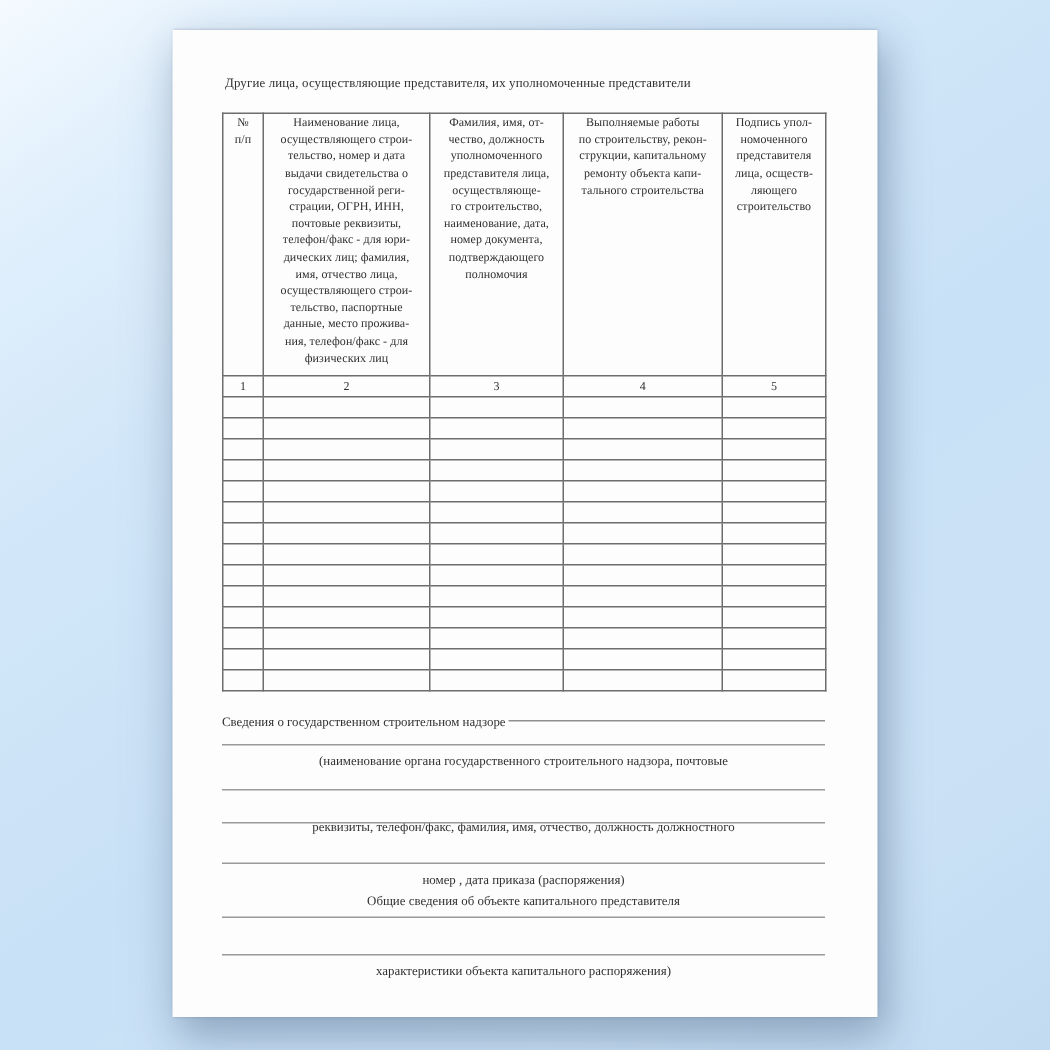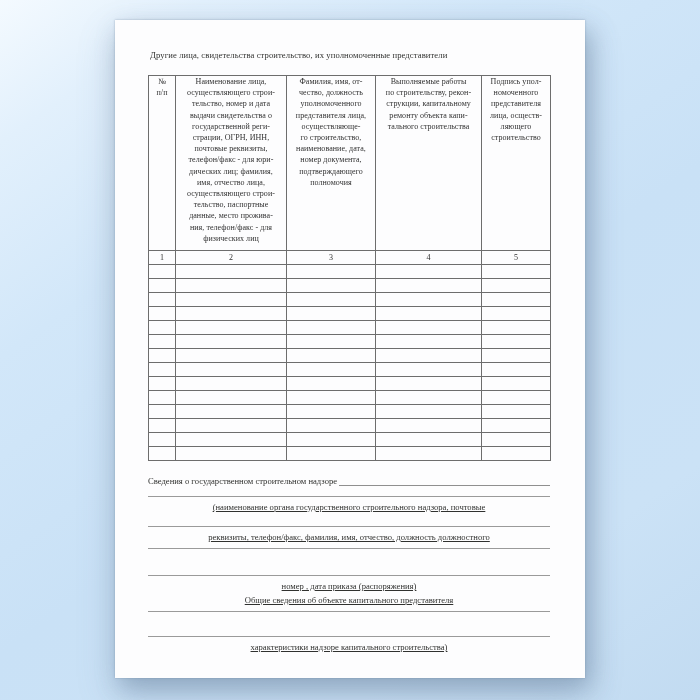--- a/index.html
+++ b/index.html
@@ -33,40 +33,40 @@
     font-size:8px;line-height:11.2px;white-space:pre-line;
     padding:3px 3px 0 5px;height:174px;letter-spacing:.05px;
   }
   th.hdr.center{text-align:center;padding-left:1px;padding-right:1px;}
   tr.numbers-row td{
     height:13px;text-align:center;font-size:8px;line-height:13px;color:#303030;
   }
   tbody.rows td{height:13px;}
   .footer-item{position:absolute;color:#30312f;}
   .label-line{
-    left:33px;top:455px;width:402px;display:flex;align-items:flex-end;
+    left:33px;top:455px;width:402px;display:flex;align-items:center;
     font-size:8.6px;line-height:12px;
   }
   .label-line .fill{flex:1;border-bottom:1px solid #8f8f8f;margin-bottom:1px;margin-left:2px;}
   .rule{left:33px;width:402px;height:0;border-top:1px solid #9a9a9a;}
-  .caption{left:33px;width:402px;text-align:center;font-size:8.6px;line-height:12px;text-decoration:underline;}
+  .caption{left:33px;width:402px;text-align:center;font-size:8.6px;line-height:12px;}
   .r1{top:476px}.c1{top:481px}
-  .r2{top:506px}.c2{top:511px}
+  .r2{top:506px}.c2{top:525px}
   .r3{top:528px}.c3{top:533px}
   .r4{top:555px}.c4{top:560px}.c5{top:574px}
   .r5{top:591px}.c6{top:596px}
   .r6{top:616px}.c7{top:621px}
 </style>
 </head>
 <body>
 
 <div class="stage">
   <div class="paper">
 
-    <div class="doc-title">Другие лица, свидетельства строительство, их уполномоченные представители</div>
+    <div class="doc-title">Другие лица, осуществляющие представителя, их уполномоченные представители</div>
 
     <table class="doc-table">
       <colgroup>
         <col style="width:27px">
           <col style="width:111px">
           <col style="width:89px">
           <col style="width:106px">
           <col style="width:69px">
       </colgroup>
       <thead>
@@ -233,16 +233,16 @@
 
     <div class="footer-item rule r3"></div>
 
     <div class="footer-item rule r4"></div>
     <div class="footer-item caption c4">номер , дата приказа (распоряжения)</div>
     <div class="footer-item caption c5">Общие сведения об объекте капитального представителя</div>
 
     <div class="footer-item rule r5"></div>
 
     <div class="footer-item rule r6"></div>
-    <div class="footer-item caption c7">характеристики надзоре капитального строительства)</div>
+    <div class="footer-item caption c7">характеристики объекта капитального распоряжения)</div>
 
   </div>
 </div>
 
 </body></html>

